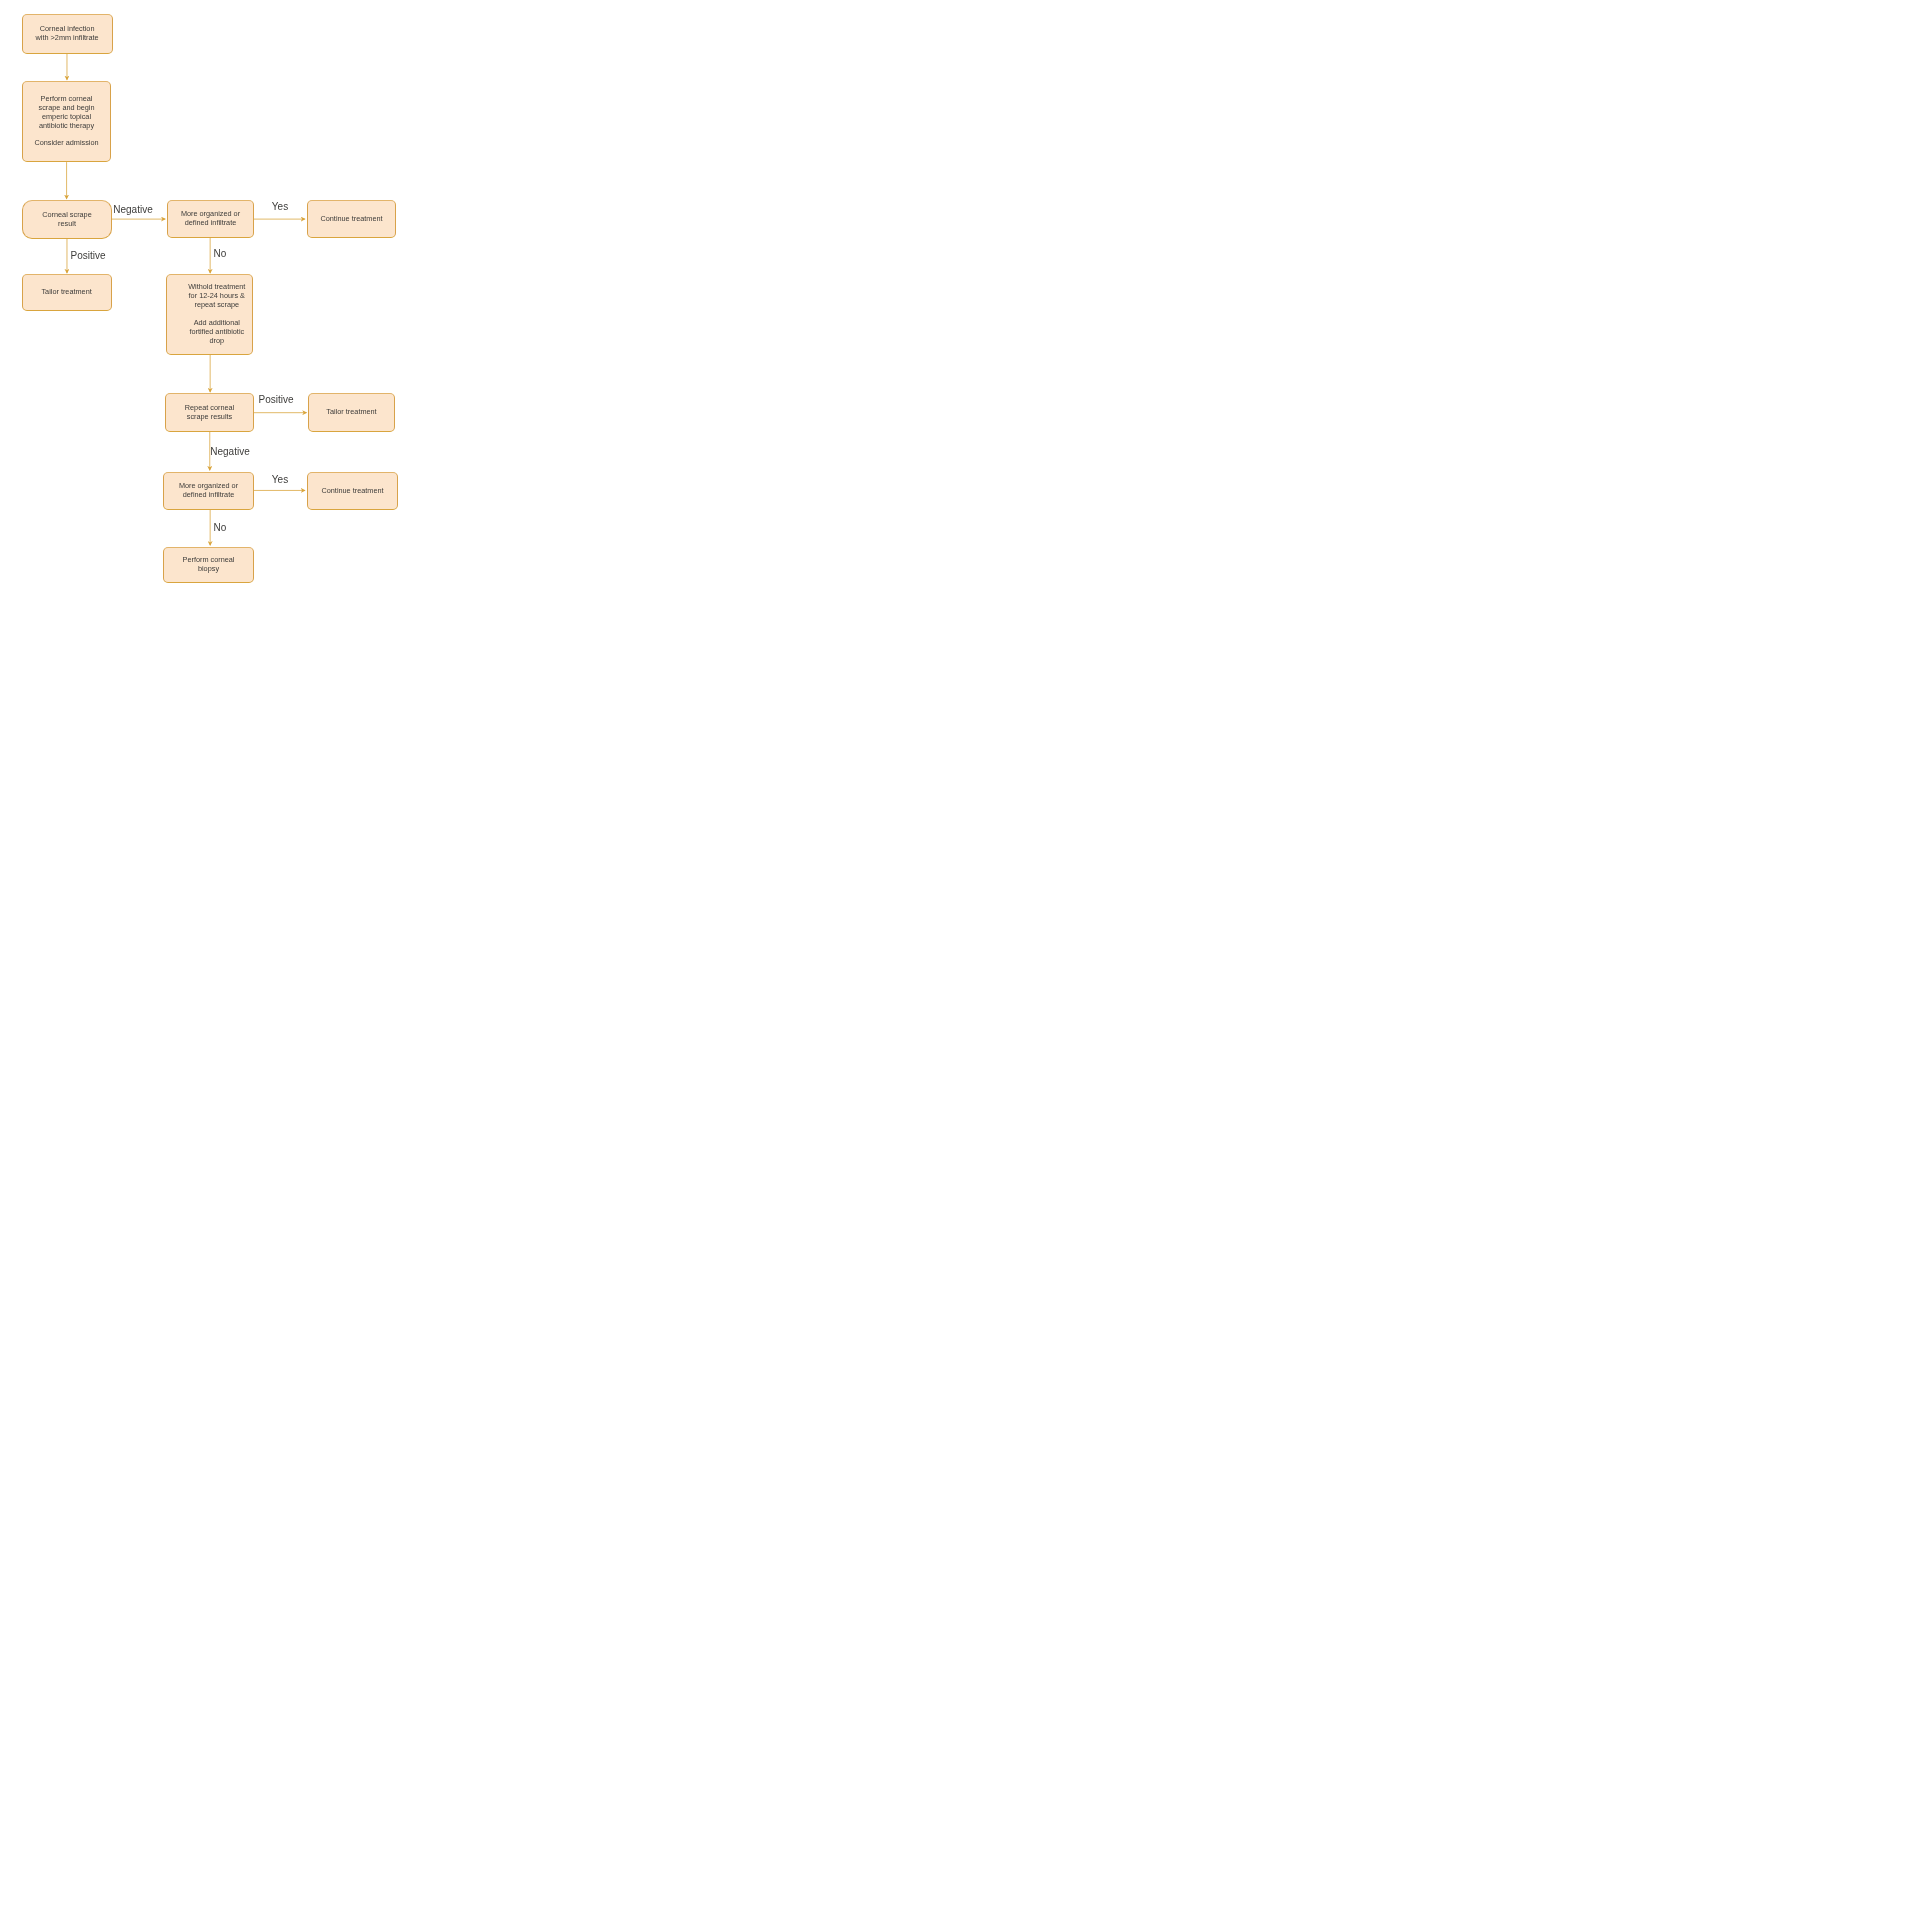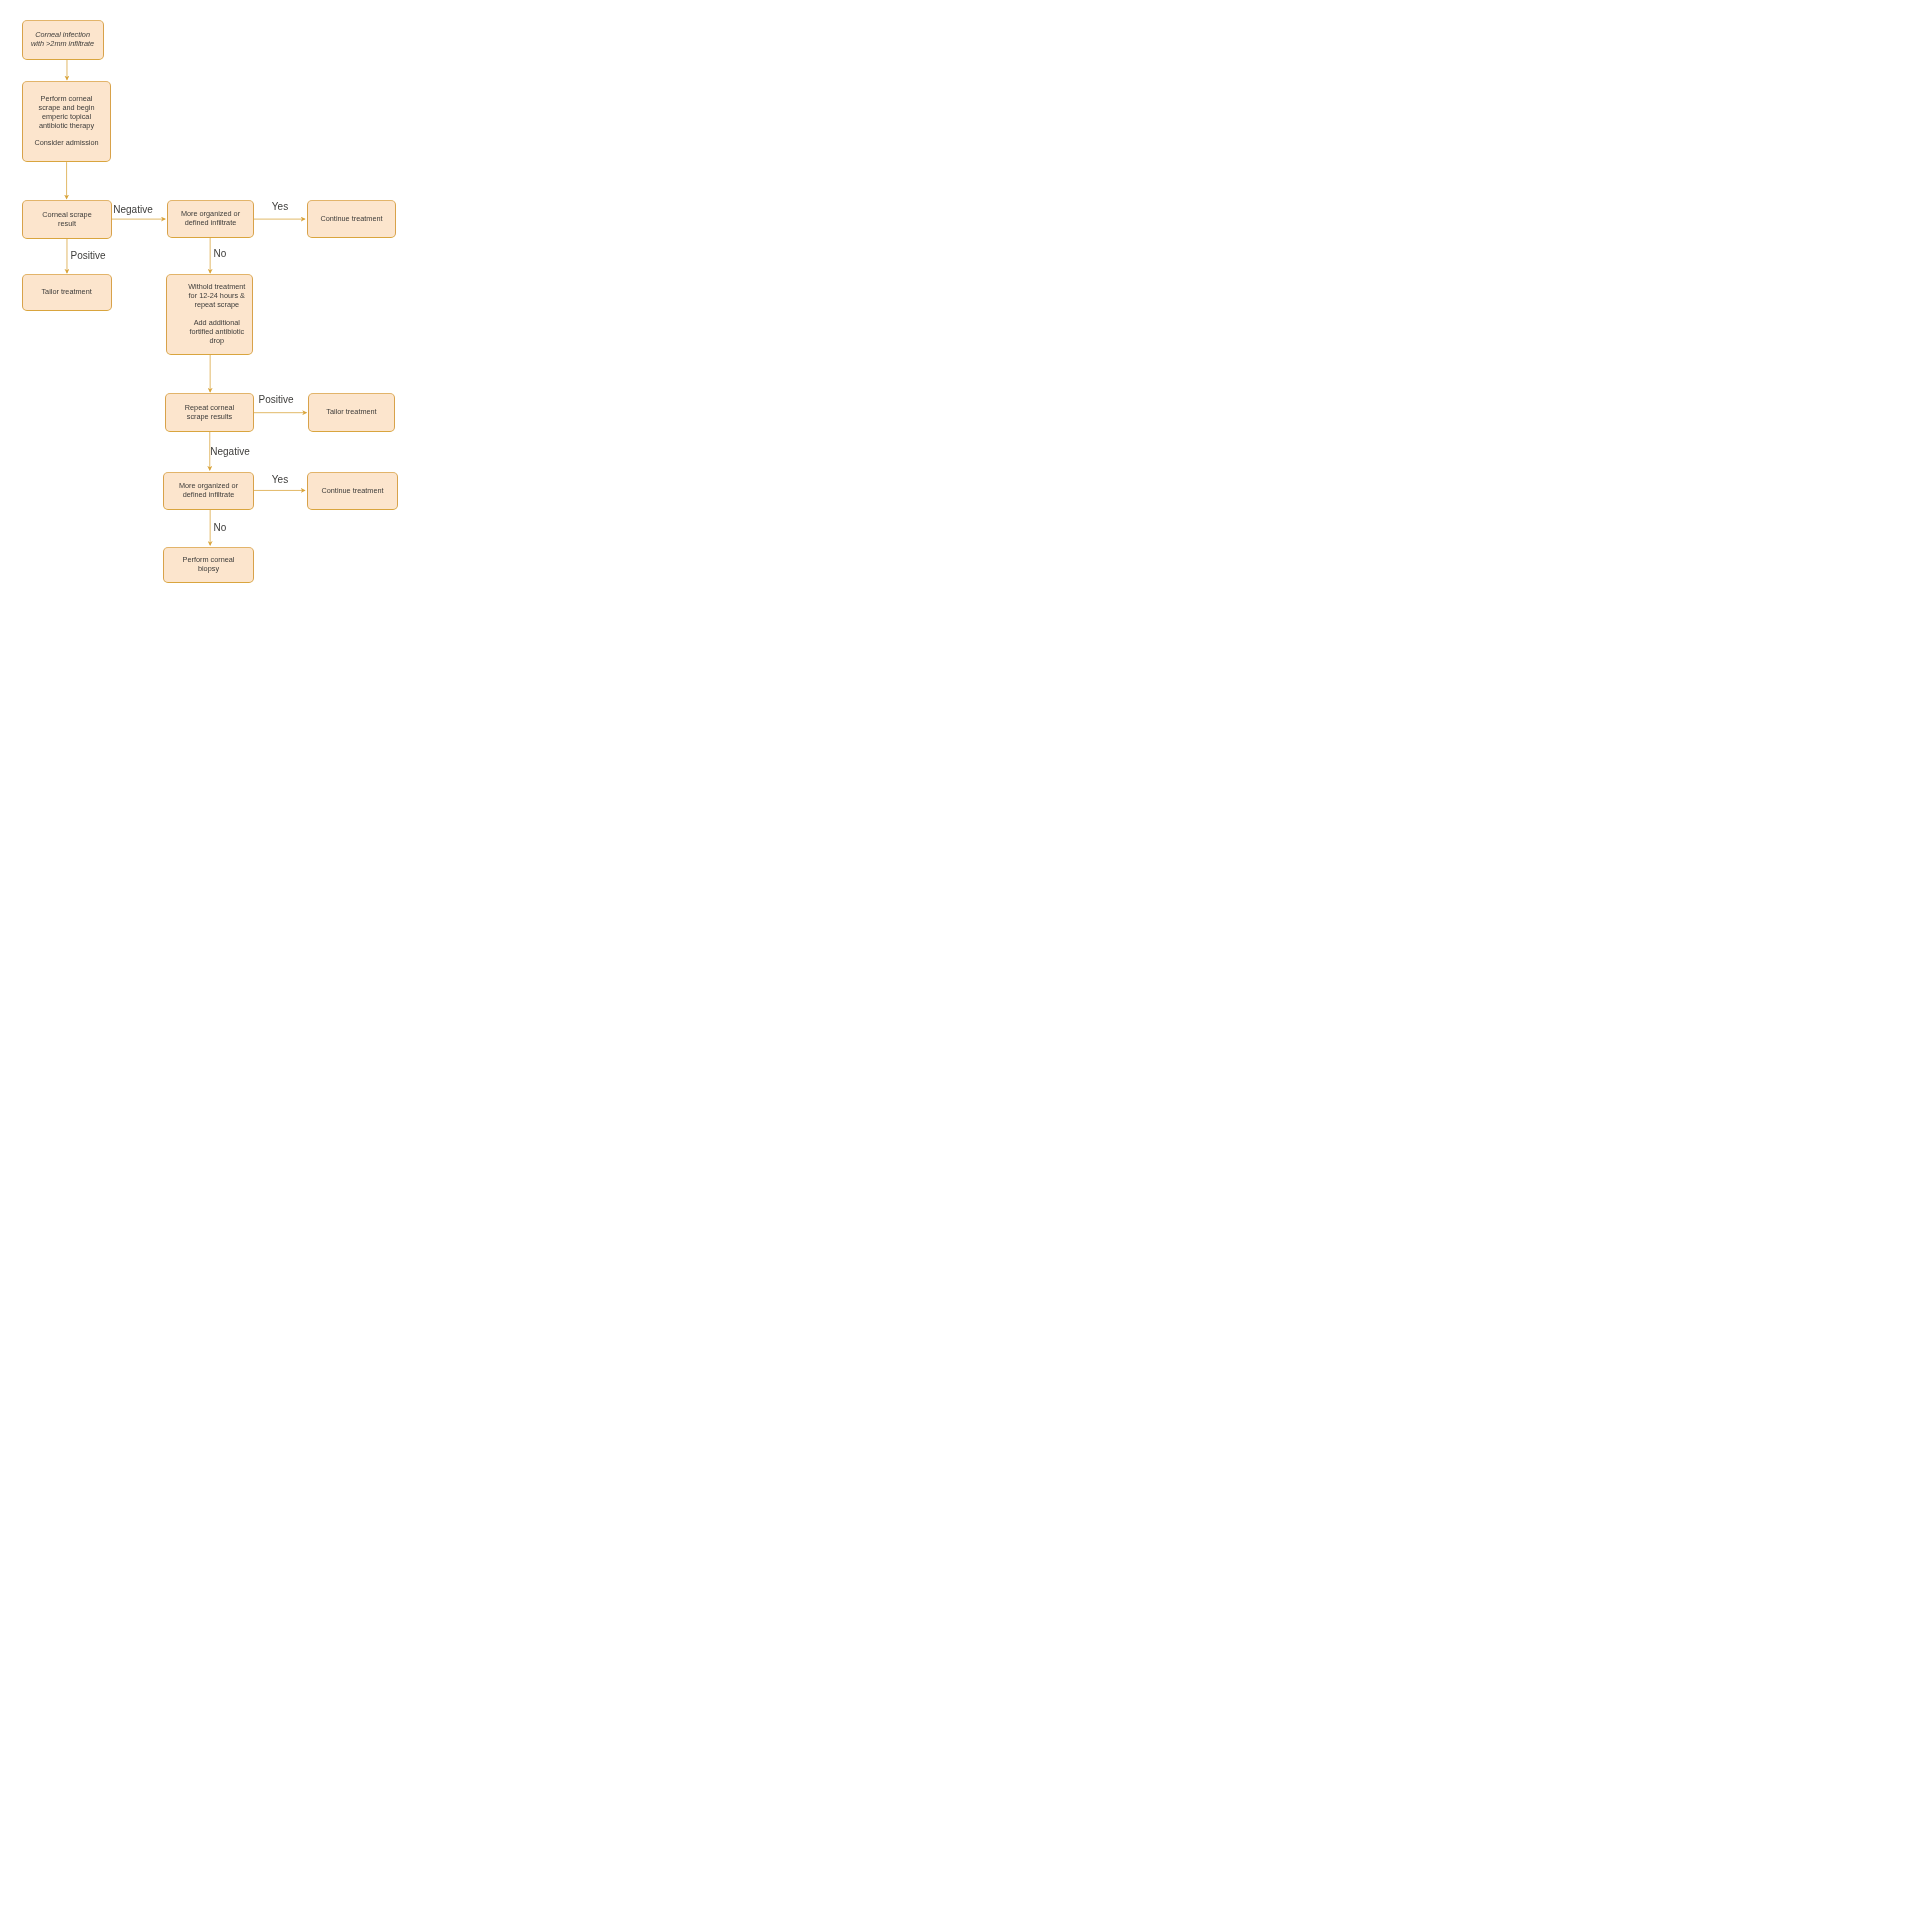--- a/index.html
+++ b/index.html
@@ -64,29 +64,29 @@
       <line x1="291" y1="568" x2="429" y2="568" stroke="#D9A43B" stroke-width="2" marker-end="url(#arrowhead)"></line>
       <line x1="174" y1="619" x2="174" y2="708" stroke="#D9A43B" stroke-width="2" marker-end="url(#arrowhead)"></line>
       <line x1="659" y1="568" x2="792" y2="568" stroke="#D9A43B" stroke-width="2" marker-end="url(#arrowhead)"></line>
       <line x1="546" y1="617" x2="546" y2="708" stroke="#D9A43B" stroke-width="2" marker-end="url(#arrowhead)"></line>
       <line x1="546" y1="921" x2="546" y2="1017" stroke="#D9A43B" stroke-width="2" marker-end="url(#arrowhead)"></line>
       <line x1="659" y1="1071" x2="796" y2="1071" stroke="#D9A43B" stroke-width="2" marker-end="url(#arrowhead)"></line>
       <line x1="545" y1="1121" x2="545" y2="1220" stroke="#D9A43B" stroke-width="2" marker-end="url(#arrowhead)"></line>
       <line x1="659" y1="1273" x2="792" y2="1273" stroke="#D9A43B" stroke-width="2" marker-end="url(#arrowhead)"></line>
       <line x1="546" y1="1322" x2="546" y2="1415" stroke="#D9A43B" stroke-width="2" marker-end="url(#arrowhead)"></line>
     </svg>
-<div class="node" style="left: 21.6px; top: 20px; width: 82px; height: 40px; font-style: italic;">Corneal infection
+<div class="node" style="left: 21.6px; top: 14px; width: 91px; height: 40px;">Corneal infection
 with &gt;2mm infiltrate</div>
     <div class="node" style="left: 22px; top: 81px; width: 89px; height: 81px;">Perform corneal
 scrape and begin
 emperic topical
 antibiotic therapy
 
 Consider admission</div>
-    <div class="node" style="left: 22px; top: 200px; width: 90px; height: 39px;">Corneal scrape
+    <div class="node" style="left: 22px; top: 200px; width: 90px; height: 39px; border-radius: 10px;">Corneal scrape
 result</div>
     <div class="node" style="left: 167px; top: 200px; width: 87px; height: 38px;">More organized or
 defined infiltrate</div>
     <div class="node" style="left: 307px; top: 200px; width: 89px; height: 38px;">Continue treatment</div>
     <div class="node" style="left: 21.6px; top: 274px; width: 90px; height: 37px;">Tailor treatment</div>
     <div class="node" style="left: 166px; top: 274px; width: 87px; height: 81px; padding-left: 20px;">Withold treatment
 for 12-24 hours &amp;
 repeat scrape
 
 Add additional

